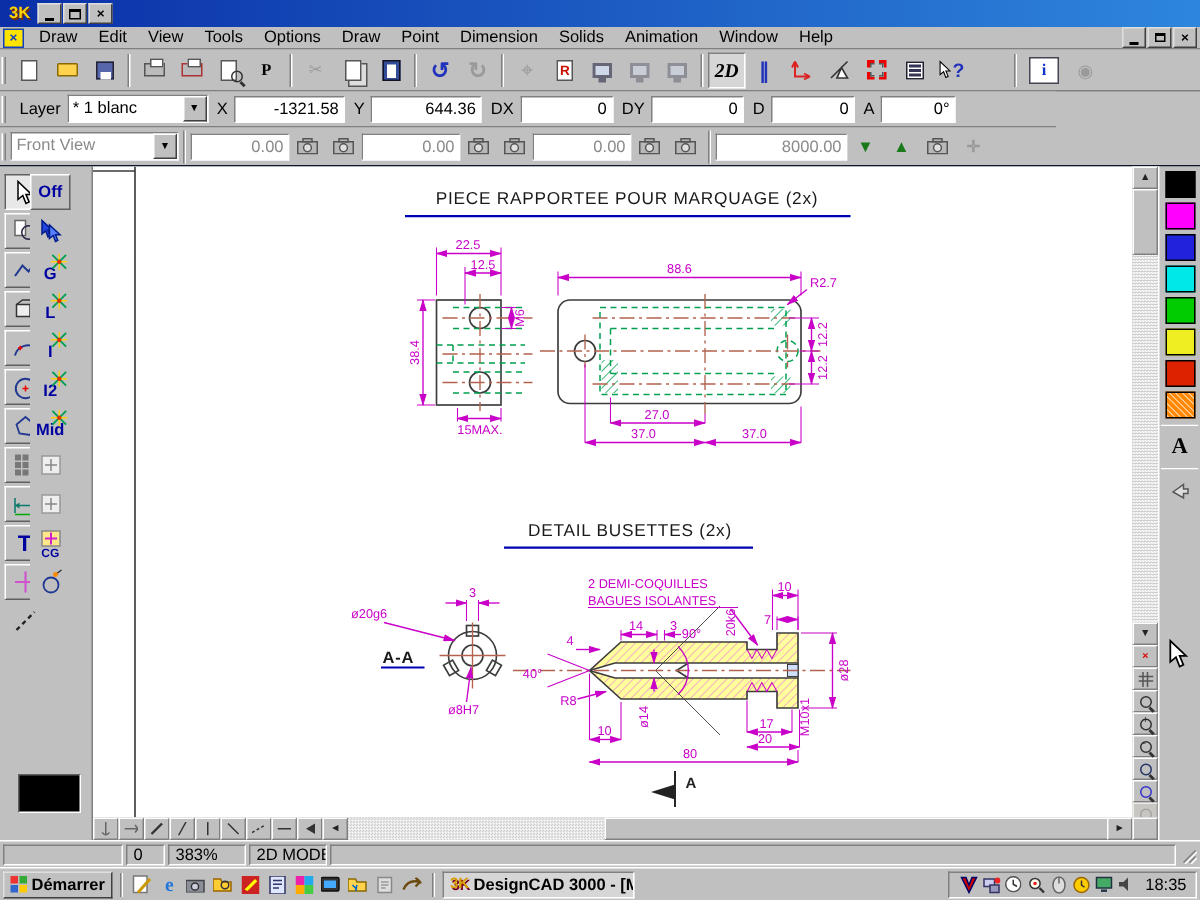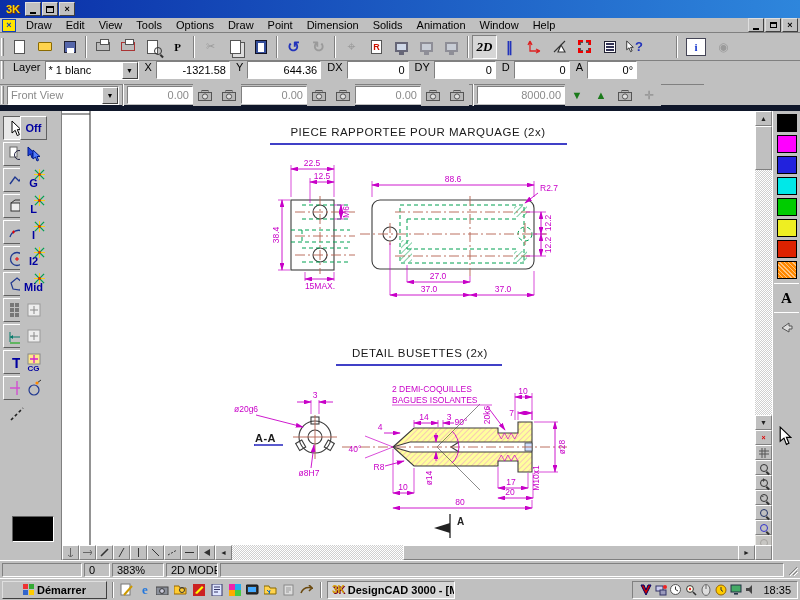--- a/index.html
+++ b/index.html
@@ -34,27 +34,27 @@
 .ic-print{width:14px;height:9px;background:#bbb;border:1px solid #555;position:relative}
 .ic-print::after{content:"";position:absolute;left:3px;top:-4px;width:7px;height:4px;background:#fff;border:1px solid #555}
 .ic-mon{width:13px;height:10px;background:#cfd8e8;border:2px solid #667;position:relative}
 .ic-mon::after{content:"";position:absolute;left:2px;bottom:-5px;width:5px;height:3px;background:#667}
 .blue{color:#2233bb}.gray{color:#9a9a9a}.red{color:#cc1100}
 .selbox{width:9px;height:9px;border:1px dashed #555;box-shadow:-4px -4px 0 -2px #e00,4px -4px 0 -2px #e00,-4px 4px 0 -2px #e00,4px 4px 0 -2px #e00}
 .listbox{width:12px;height:12px;border:1px solid #223;background:#fff;display:flex;flex-direction:column;justify-content:space-evenly;padding:0 1px}
 .listbox i{height:2px;background:#335}
 .infob{width:20px;height:18px;background:#fff;border:1px solid #445;display:flex;align-items:center;justify-content:center;color:#1133cc;font-weight:bold;font-family:"Liberation Serif",serif}
 
-#coord{position:absolute;left:0;top:61px;width:704px;height:24px;display:flex;align-items:flex-start;border-bottom:1px solid #808080;background:#c0c0c0}
+#coord{position:absolute;left:0;top:61px;width:704px;height:24px;display:flex;align-items:center;border-bottom:1px solid #808080;background:#c0c0c0}
 #coord .lbl{margin:0 4px 0 6px}
 .combo{display:flex;height:19px;background:#fff;border:1px solid;border-color:#808080 #fff #fff #808080}
 .combo .val{flex:1;padding:1px 3px;line-height:15px;white-space:nowrap;overflow:hidden}
 .combo .btn{width:16px;background:#c0c0c0;border:1px solid;border-color:#fff #404040 #404040 #fff;display:flex;align-items:center;justify-content:center;font-size:7px}
 
-#viewb{position:absolute;left:0;top:85px;width:800px;height:26px;display:flex;align-items:center;border-bottom:6px solid #0f172a;background:#c0c0c0}
+#viewb{position:absolute;left:0;top:85px;width:800px;height:26px;display:flex;align-items:center;border-bottom:1px solid #0f172a;background:#c0c0c0}
 .vbtn{width:24px;height:22px;display:flex;align-items:center;justify-content:center;background:#c0c0c0;position:relative}
 .arr{font-size:11px;font-weight:bold}
 
 #toolbox{position:absolute;left:0;top:111px;width:62px;height:449px;background:#c0c0c0;border-right:1px solid #808080;padding-top:5px}
 .tcol{position:absolute;top:116px;display:flex;flex-direction:column;gap:2px}
 .txb{width:27px;height:24px;display:flex;align-items:center;justify-content:center;position:relative;border:1px solid;border-color:#fff #606060 #606060 #fff;background:#c0c0c0}
 .txb.pressed{border-color:#606060 #fff #fff #606060;background:#e8e8e8}
 .txb.flat{border-color:transparent}
 .tl{color:#0000a0;font-weight:bold;font-size:11px}
 .snapstar{position:absolute;top:0;right:1px}
@@ -68,21 +68,21 @@
 #palette{position:absolute;left:772px;top:111px;width:28px;height:449px;background:#c0c0c0;border-left:1px solid #fff;text-align:center}
 .sw{width:20px;height:18px;border:1px solid #000;margin:3px auto 0}
 .dither{background-image:repeating-linear-gradient(45deg,rgba(255,255,255,.5) 0 1px,transparent 1px 3px)}
 .pdiv{height:1px;background:#808080;border-bottom:1px solid #fff;margin:4px 1px}
 .pbtn{width:22px;height:20px;margin:0 auto;display:flex;align-items:center;justify-content:center;font-family:"Liberation Serif",serif;font-weight:bold;font-size:15px}
 
 #status{position:absolute;left:0;top:560px;width:800px;height:18px;background:#c0c0c0;border-top:1px solid #fff;display:flex;align-items:center;gap:2px;padding:0 2px}
 .sp{border:1px solid;border-color:#808080 #fff #fff #808080;height:14px;line-height:12px;padding:0 4px;white-space:nowrap;overflow:hidden}
 
 #task{position:absolute;left:0;top:578px;width:800px;height:22px;background:#c0c0c0;border-top:1px solid #fff;display:flex;align-items:center;padding:0 2px;gap:2px}
-#startbtn{height:18px;display:flex;align-items:center;gap:3px;padding:0 20px;font-weight:bold}
+#startbtn{height:18px;display:flex;align-items:center;gap:3px;padding:0 4px;font-weight:bold}
 .flag{width:11px;height:11px;display:grid;grid-template-columns:5px 5px;grid-template-rows:5px 5px;gap:1px}
 .flag i{display:block}
 .qli{width:16px;height:15px;display:flex;align-items:center;justify-content:center;font-size:10px;font-weight:bold}
 .taskbtn{height:18px;display:flex;align-items:center;gap:3px;padding:0 4px;width:128px;border:1px solid;border-color:#808080 #fff #fff #808080;background:#d6d6d6;overflow:hidden;white-space:nowrap}
 #tray{height:18px;margin-left:auto;display:flex;align-items:center;gap:2px;padding:0 6px;border:1px solid;border-color:#808080 #fff #fff #808080}
 .tri{width:13px;height:13px;display:flex;align-items:center;justify-content:center;font-size:8px}
 
 .ol{stroke:#3c3c3c;fill:none;stroke-width:1.1}
 .hid{stroke:#00a050;fill:none;stroke-width:1;stroke-dasharray:4 3}
 .cl{stroke:#b4614e;fill:none;stroke-width:0.9;stroke-dasharray:10 3 2 3}

